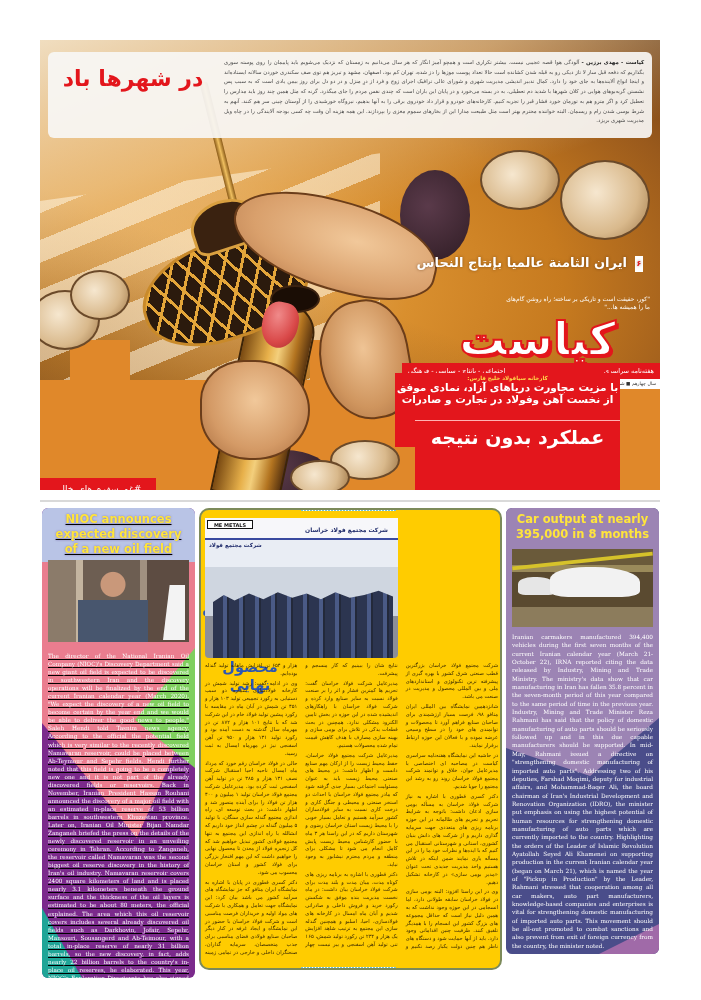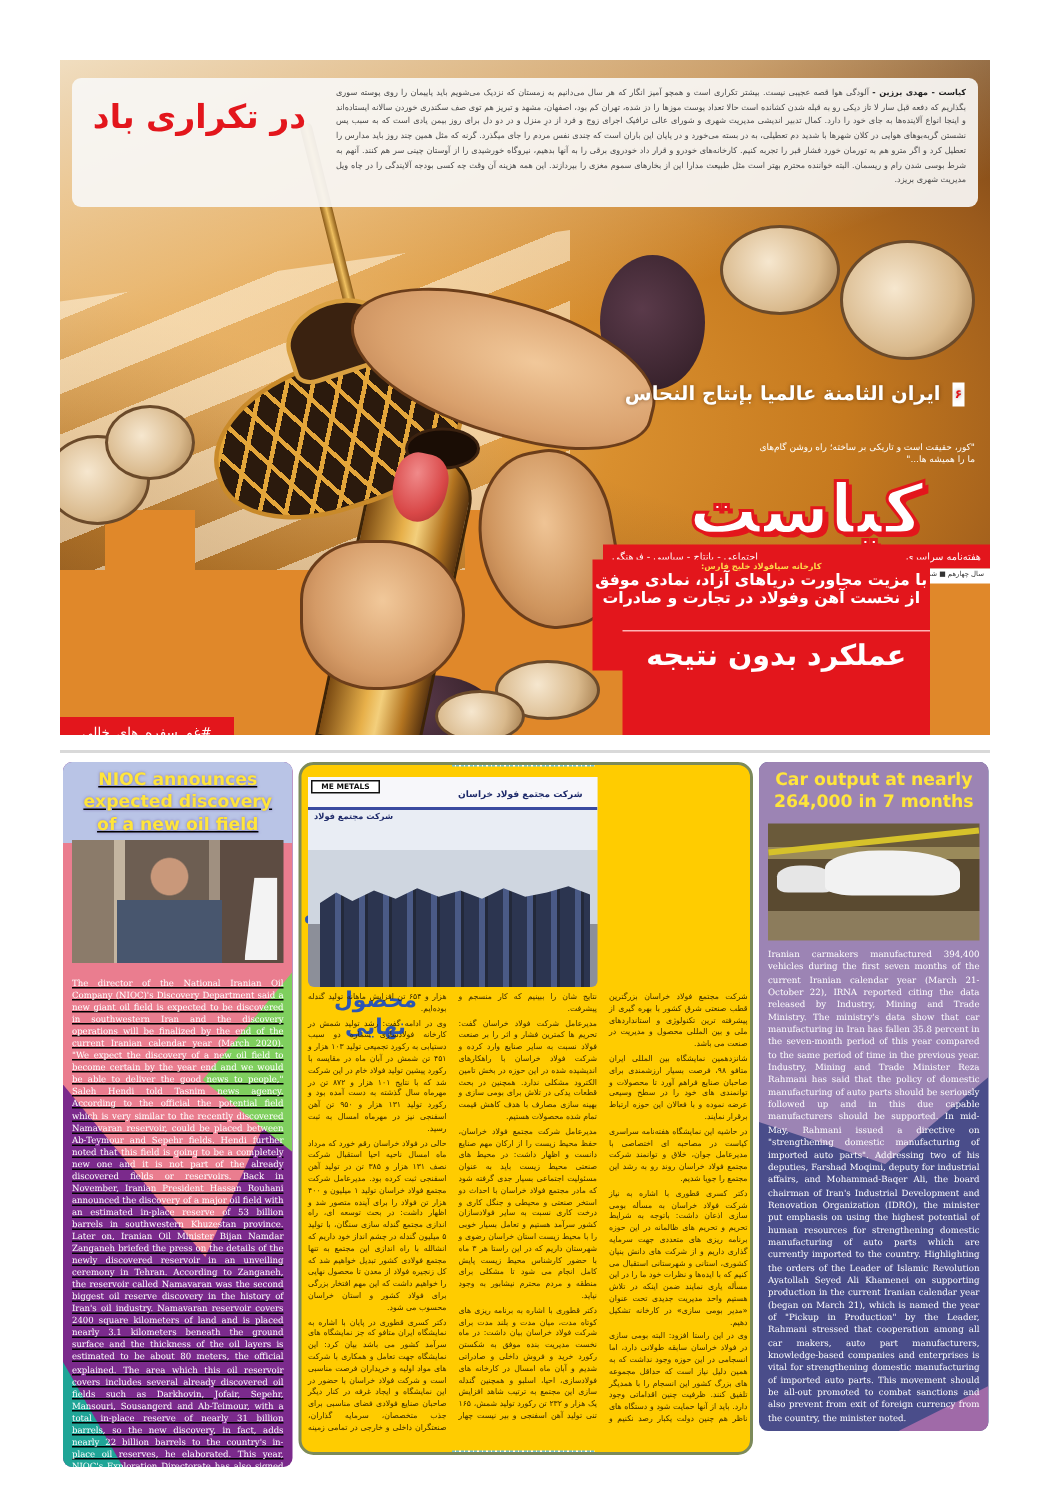--- a/index.html
+++ b/index.html
@@ -324,21 +324,21 @@
   <div class="tower-stem"></div>
   <div class="tower-head"></div>
   <div class="tower-top"></div>
   <div class="mouth"></div>
   <div class="tongue"></div>
   <div class="hand1"></div>
   <div class="hand3"></div>
   <div class="hand2"></div>
 
   <div class="editorial">
-    <div class="ed-title">در تکراری باد</div>
+    <div class="ed-title">در شهرها باد</div>
     <div class="ed-text">
       <span class="byline">کیاست - مهدی برزین -</span>
       <span> آلودگی هوا قصه عجیبی نیست. بیشتر تکراری است و همچو آمیز انگار که هر سال می‌دانیم به زمستان که نزدیک می‌شویم باید پاییمان را روی پوسته سوری بگذاریم که دفعه قبل سار لا تاز دیکی رو به قبله شدن کشانده است حالا تعداد پوست موزها را دز شده، تهران کم بود، اصفهان، مشهد و تبریز هم توی صف سکندری خوردن سالانه ایستاده‌اند و اینجا انواع آلاینده‌ها به جای خود را دارد. کمال تدبیر اندیشی مدیریت شهری و شورای عالی ترافیک اجرای زوج و فرد از درِ منزل و در دو دل برای روز بیمن یادی است که به سبب پس نشستن گربه‌بوهای هوایی در کلان شهرها با شدید دم تعطیلی، به در بسته می‌خورد و در پایان این باران است که چندی نفس مردم را جای میگذرد. گرنه که مثل همین چند روز باید مدارس را تعطیل کرد و اگر مترو هم به تورمان خورد فشار قبر را تجربه کنیم. کارخانه‌های خودرو و قرار داد خودروی برقی را به آنها بدهیم، نیروگاه خورشیدی را از آوستان چینی سر هم کنند. آنهم به شرط بوسی شدن رام و ریسمان. البته خواننده محترم بهتر است مثل طبیعت مدارا این از بخارهای سموم مغزی را بپردازند. این همه هزینه آن وقت چه کسی بودجه آلایندگی را در چاه ویل مدیریت شهری بریزد.</span>
     </div>
   </div>
 
   <div class="masthead">
     <div class="sub-headline">
       <span class="num">۶</span>
       <span>ایران الثامنة عالميا بإنتاج النحاس</span>
@@ -407,20 +407,20 @@
     <p>حالی در فولاد خراسان رقم خورد که مرداد ماه امسال ناحیه احیا استقبال شرکت نصف ۱۳۱ هزار و ۳۸۵ تن در تولید آهن اسفنجی ثبت کرده بود. مدیرعامل شرکت مجتمع فولاد خراسان تولید ۱ میلیون و ۴۰۰ هزار تن فولاد را برای آینده متصور شد و اظهار داشت: در بحث توسعه ای، راه اندازی مجتمع گندله سازی سنگان، با تولید ۵ میلیون گندله در چشم انداز خود داریم که انشالله با راه اندازی این مجتمع به تنها مجتمع فولادی کشور تبدیل خواهیم شد که کل زنجیره فولاد از معدن تا محصول نهایی را خواهیم داشت که این مهم افتخار بزرگی برای فولاد کشور و استان خراسان محسوب می شود.</p>
     <p>دکتر کسری قطوری در پایان با اشاره به نمایشگاه ایران متافو که جز نمایشگاه های سرآمد کشور می باشد بیان کرد: این نمایشگاه جهت تعامل و همکاری با شرکت های مواد اولیه و خریداران فرصت مناسبی است و شرکت فولاد خراسان با حضور در این نمایشگاه و ایجاد غرفه در کنار دیگر صاحبان صنایع فولادی فضای مناسبی برای جذب متخصصان، سرمایه گذاران، صنعتگران داخلی و خارجی در تمامی زمینه های مرتبط با موضوع نمایشگاه اعم از ریخته گری، صنایع معدنی، کوره های صنعتی، را فراهم نموده است.</p>
 
   </div>
   <div class="bottom-ornament"></div>
 </div>
 
 <div class="col-right">
   <div class="bg-top"></div>
   <div class="bg-corner"></div>
-  <div class="title">Car output at nearly 264,000 in 7 months</div>
+  <div class="title">Car output at nearly 395,000 in 8 months</div>
   <div class="photo">
     <div class="rig"></div>
     <div class="car2"></div>
     <div class="car"></div>
   </div>
   <div class="body">Iranian carmakers manufactured 394,400 vehicles during the first seven months of the current Iranian calendar year (March 21-October 22), IRNA reported citing the data released by Industry, Mining and Trade Ministry. The ministry's data show that car manufacturing in Iran has fallen 35.8 percent in the seven-month period of this year compared to the same period of time in the previous year. Industry, Mining and Trade Minister Reza Rahmani has said that the policy of domestic manufacturing of auto parts should be seriously followed up and in this due capable manufacturers should be supported. In mid-May, Rahmani issued a directive on "strengthening domestic manufacturing of imported auto parts". Addressing two of his deputies, Farshad Moqimi, deputy for industrial affairs, and Mohammad-Baqer Ali, the board chairman of Iran's Industrial Development and Renovation Organization (IDRO), the minister put emphasis on using the highest potential of human resources for strengthening domestic manufacturing of auto parts which are currently imported to the country. Highlighting the orders of the Leader of Islamic Revolution Ayatollah Seyed Ali Khamenei on supporting production in the current Iranian calendar year (began on March 21), which is named the year of "Pickup in Production" by the Leader, Rahmani stressed that cooperation among all car makers, auto part manufacturers, knowledge-based companies and enterprises is vital for strengthening domestic manufacturing of imported auto parts. This movement should be all-out promoted to combat sanctions and also prevent from exit of foreign currency from the country, the minister noted.</div>
 </div>
 
 </body></html>

